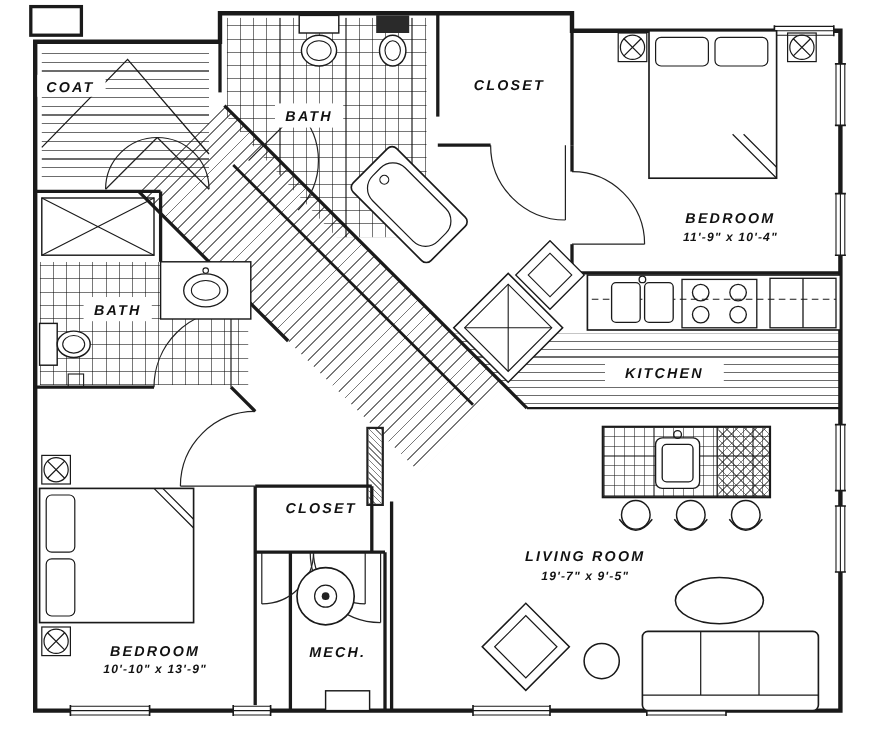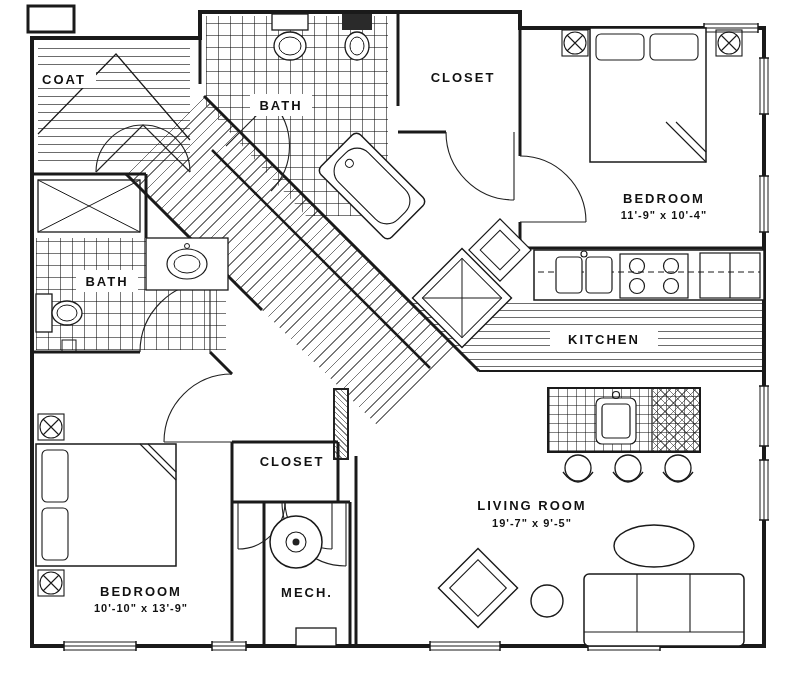--- a/index.html
+++ b/index.html
@@ -1,17 +1,17 @@
 <!DOCTYPE html>
 <html><head>
 <meta charset="utf-8">
 <style>
   html,body{margin:0;padding:0;background:#fff;}
   .plan{position:relative;width:792px;height:684px;background:#fff;overflow:hidden;
-        font-family:"Liberation Sans",sans-serif;}
+        font-family:"Liberation Sans",sans-serif;font-style:italic;}
   .hatch{position:absolute;}
   
   .tile-bath-top{left:206px;top:16px;width:182px;height:200px;
     background:repeating-linear-gradient(0deg,rgba(10,10,10,.55) 0 1px,transparent 1px 12px),
                repeating-linear-gradient(90deg,rgba(10,10,10,.55) 0 1px,transparent 1px 12px);
     clip-path:polygon(0 0,100% 0,100% 100%,55% 100%,0 45%);}
   .tile-bath-left{left:36px;top:238px;width:190px;height:112px;
     background:repeating-linear-gradient(0deg,rgba(10,10,10,.55) 0 1px,transparent 1px 12px),
                repeating-linear-gradient(90deg,rgba(10,10,10,.55) 0 1px,transparent 1px 12px);
     clip-path:polygon(0 0,75% 0,100% 43%,100% 100%,0 100%);}

